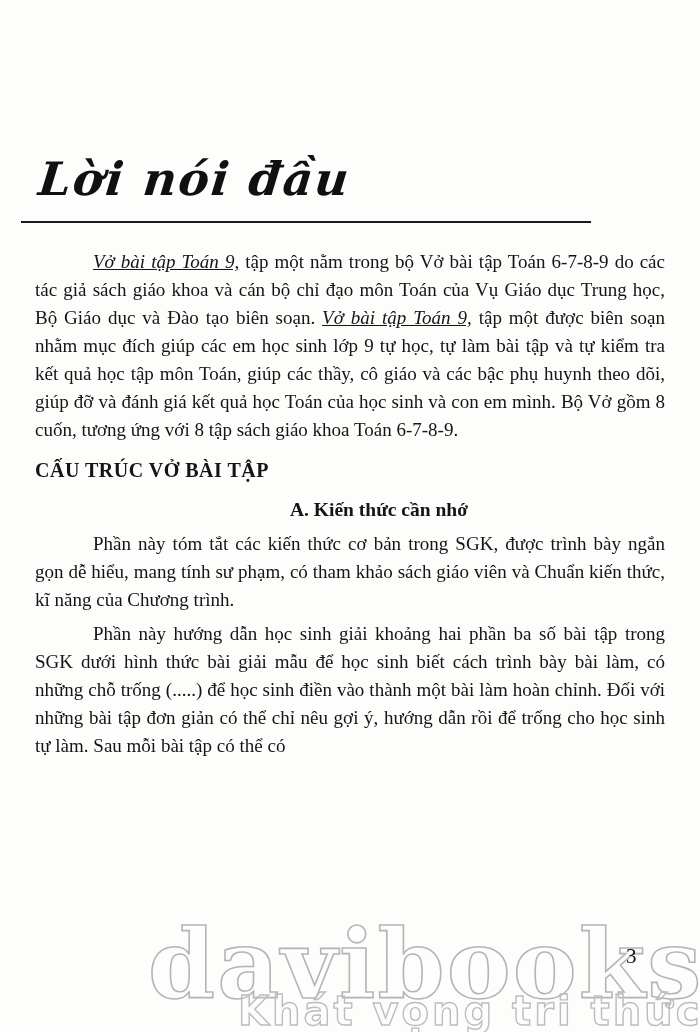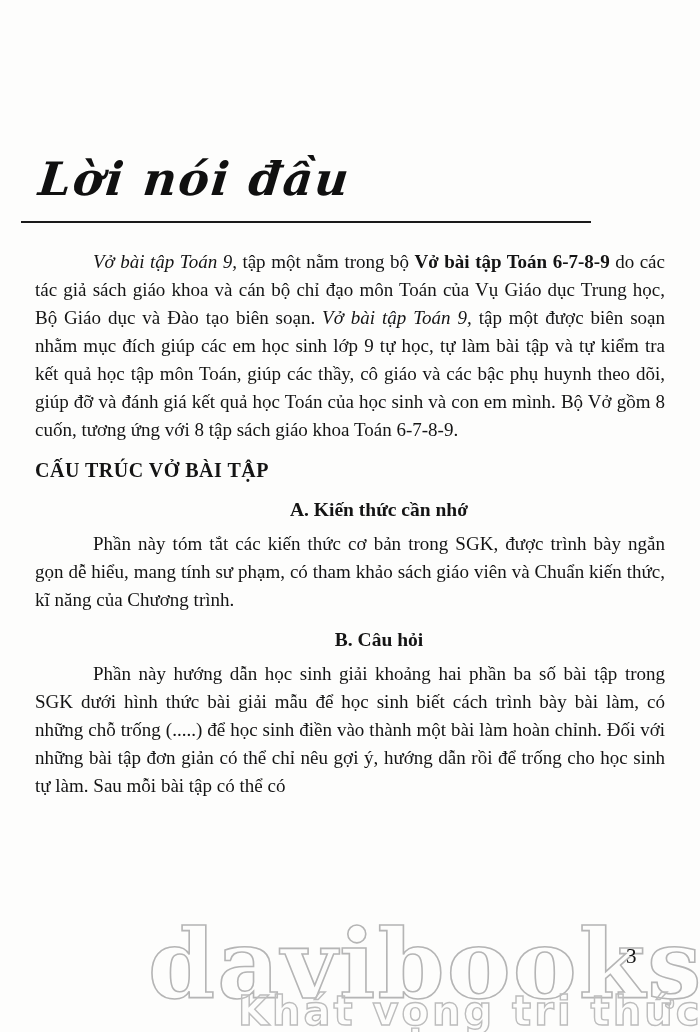--- a/index.html
+++ b/index.html
@@ -46,22 +46,22 @@
     left: 35px;
     width: 630px;
     font-size: 19px;
     line-height: 28px;
     text-align: justify;
   }
   .para {
     margin: 0 0 4px 0;
     text-indent: 58px;
   }
-  .it { font-style: italic; }
-  .bd { font-weight: bold; }
+  .it { font-style: italic; text-decoration: underline; }
+  .bd { font-weight: normal; }
   .section-heading {
     margin: 12px 0 6px 0;
     font-weight: bold;
     font-size: 20px;
     letter-spacing: 0.5px;
     text-indent: 0;
   }
   .part-heading {
     margin: 12px 0 6px 58px;
     font-weight: bold;
@@ -120,21 +120,20 @@
   <div class="body-text">
 
     <p class="para"><span class="it">Vở bài tập Toán 9,</span><span> tập một nằm trong bộ </span><span class="bd">Vở bài tập Toán 6-7-8-9</span><span> do các tác giả sách giáo khoa và cán bộ chỉ đạo môn Toán của Vụ Giáo dục Trung học, Bộ Giáo dục và Đào tạo biên soạn. </span><span class="it">Vở bài tập Toán 9,</span><span> tập một được biên soạn nhằm mục đích giúp các em học sinh lớp 9 tự học, tự làm bài tập và tự kiểm tra kết quả học tập môn Toán, giúp các thầy, cô giáo và các bậc phụ huynh theo dõi, giúp đỡ và đánh giá kết quả học Toán của học sinh và con em mình. Bộ Vở gồm 8 cuốn, tương ứng với 8 tập sách giáo khoa Toán 6-7-8-9.</span></p>
 
     <p class="section-heading">CẤU TRÚC VỞ BÀI TẬP</p>
 
 
     <p class="part-heading">A. Kiến thức cần nhớ</p>
     <p class="part-body">Phần này tóm tắt các kiến thức cơ bản trong SGK, được trình bày ngắn gọn dễ hiểu, mang tính sư phạm, có tham khảo sách giáo viên và Chuẩn kiến thức, kĩ năng của Chương trình.</p>
 
-    <p class="part-heading">B. Câu hỏi</p>
 
     <p class="part-body">Phần này hướng dẫn học sinh giải khoảng hai phần ba số bài tập trong SGK dưới hình thức bài giải mẫu để học sinh biết cách trình bày bài làm, có những chỗ trống (.....) để học sinh điền vào thành một bài làm hoàn chỉnh. Đối với những bài tập đơn giản có thể chỉ nêu gợi ý, hướng dẫn rồi để trống cho học sinh tự làm. Sau mỗi bài tập có thể có</p>
 
   </div>
 
   <div class="wm-brand">davibooks</div>
 
   <div class="wm-slogan">Khát vọng tri thức</div>
 
   <div class="page-number">3</div>

